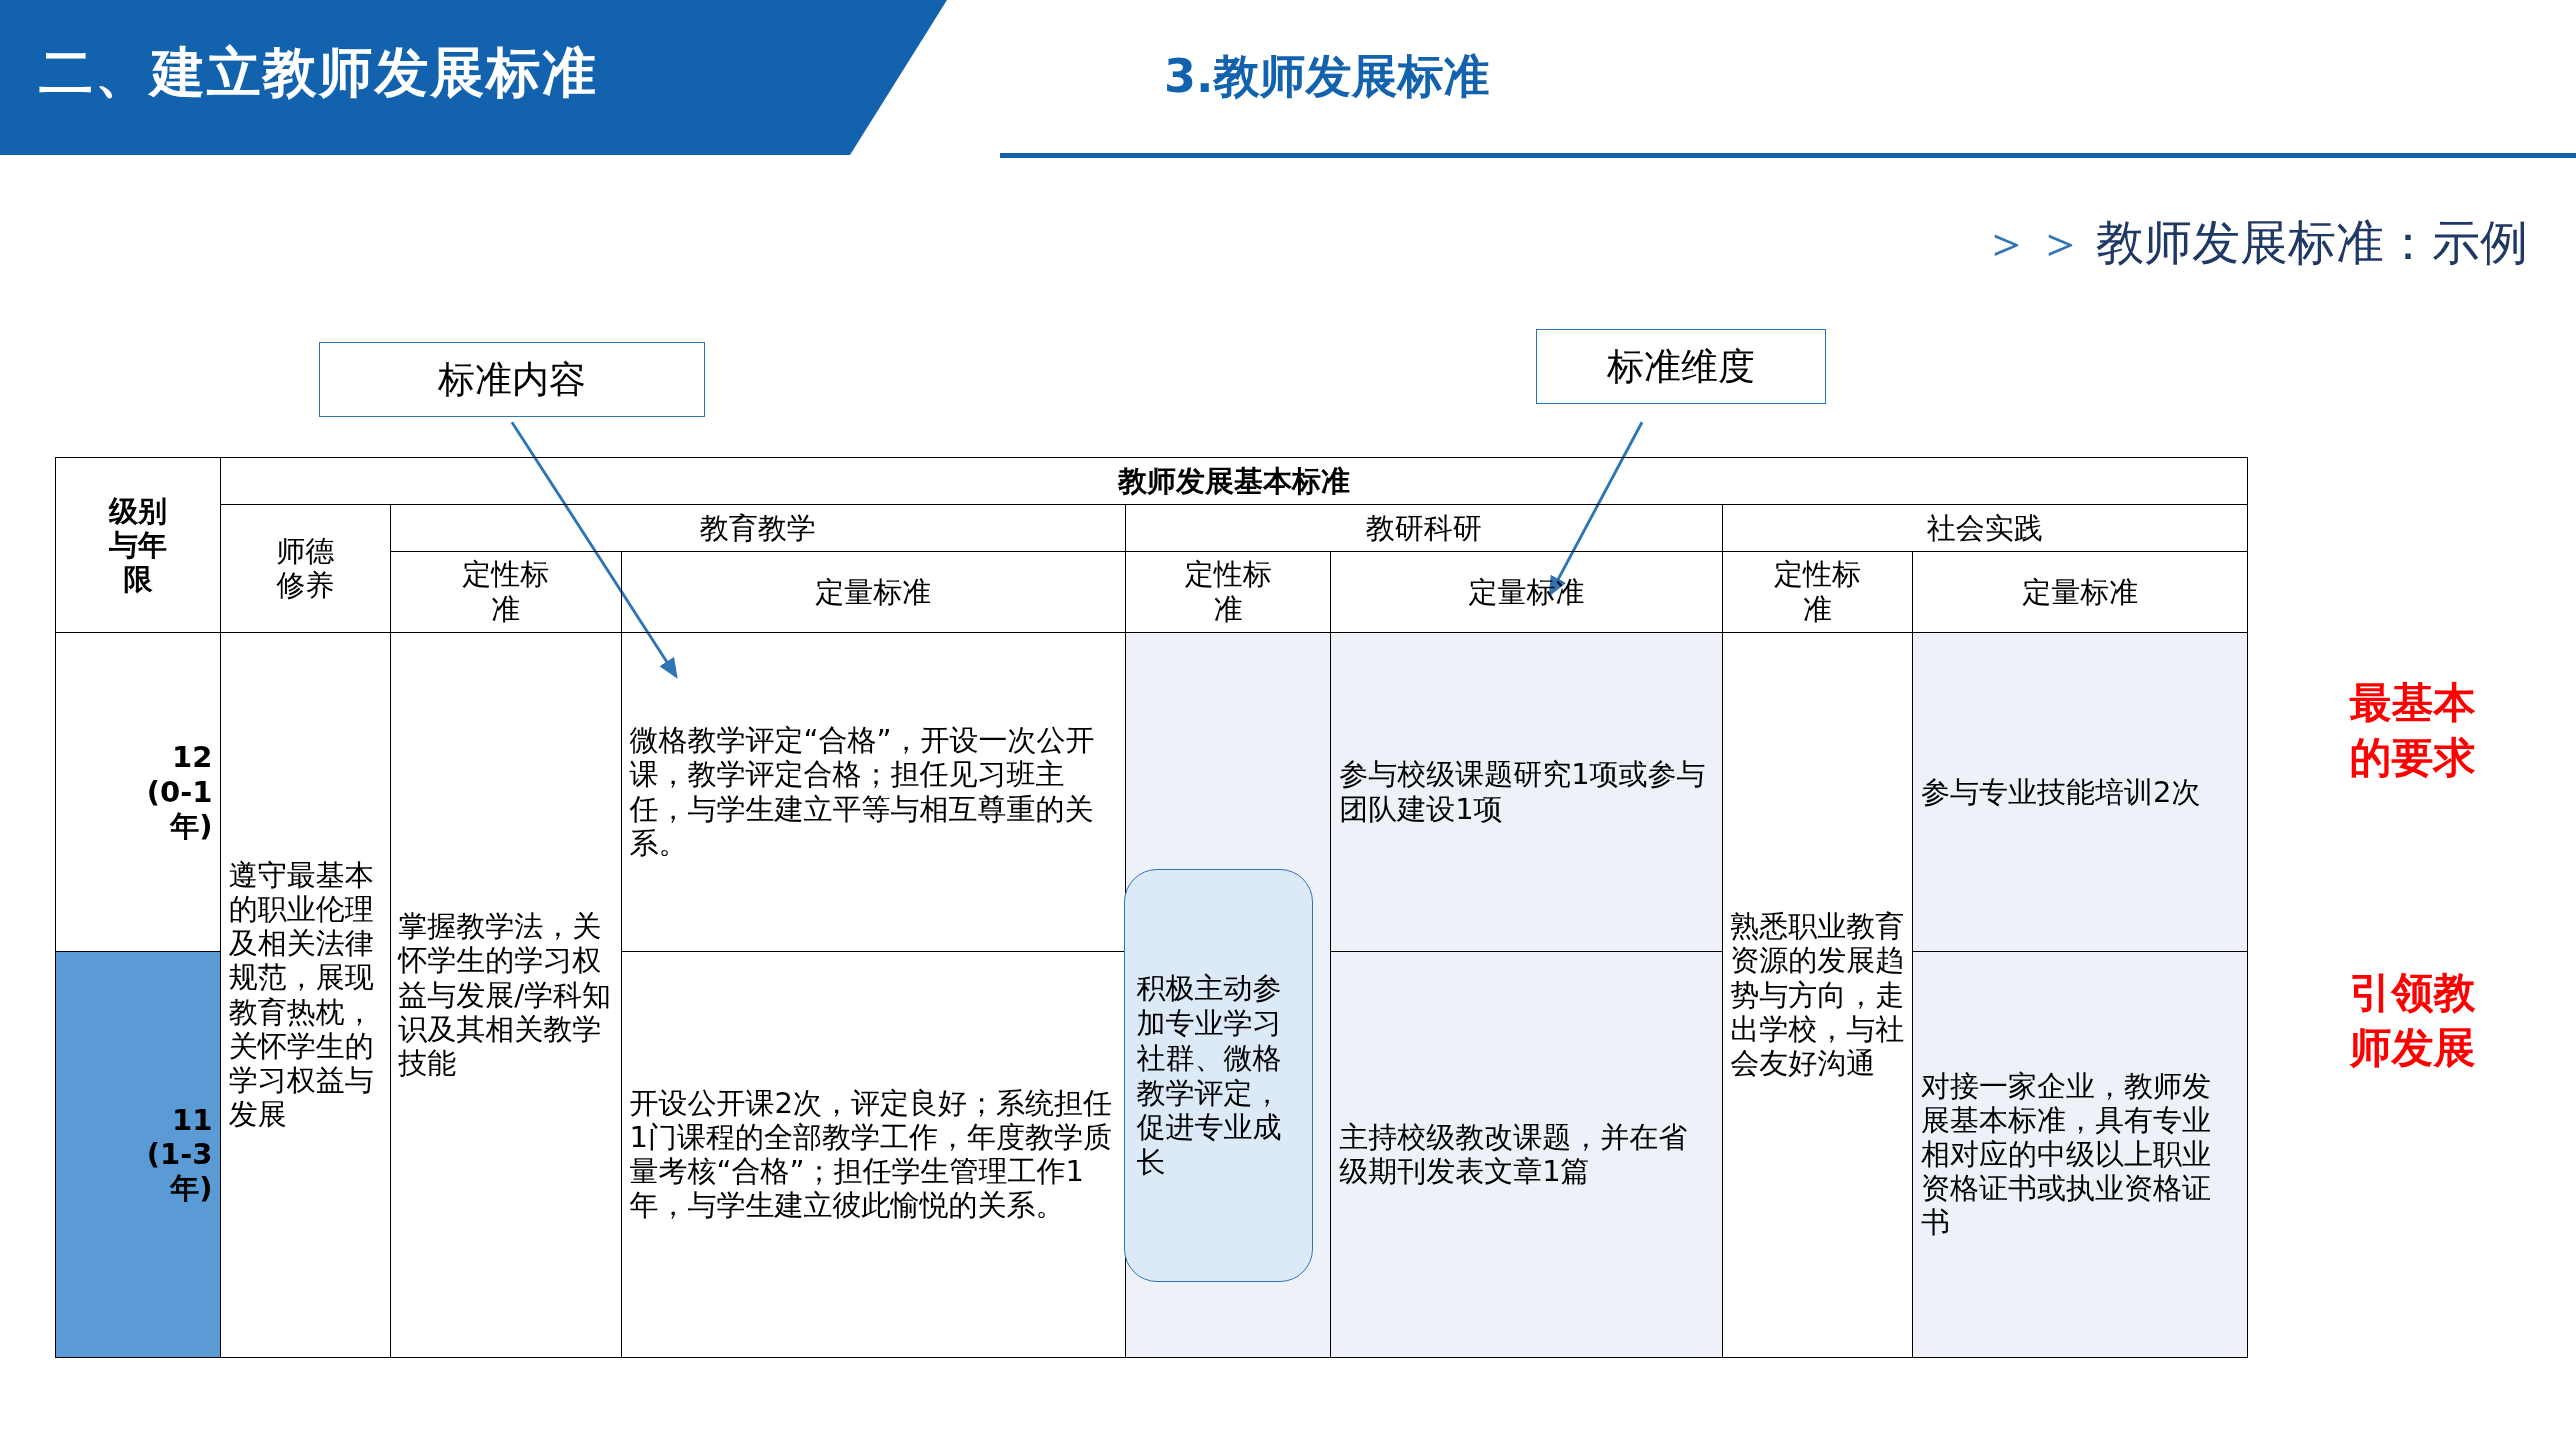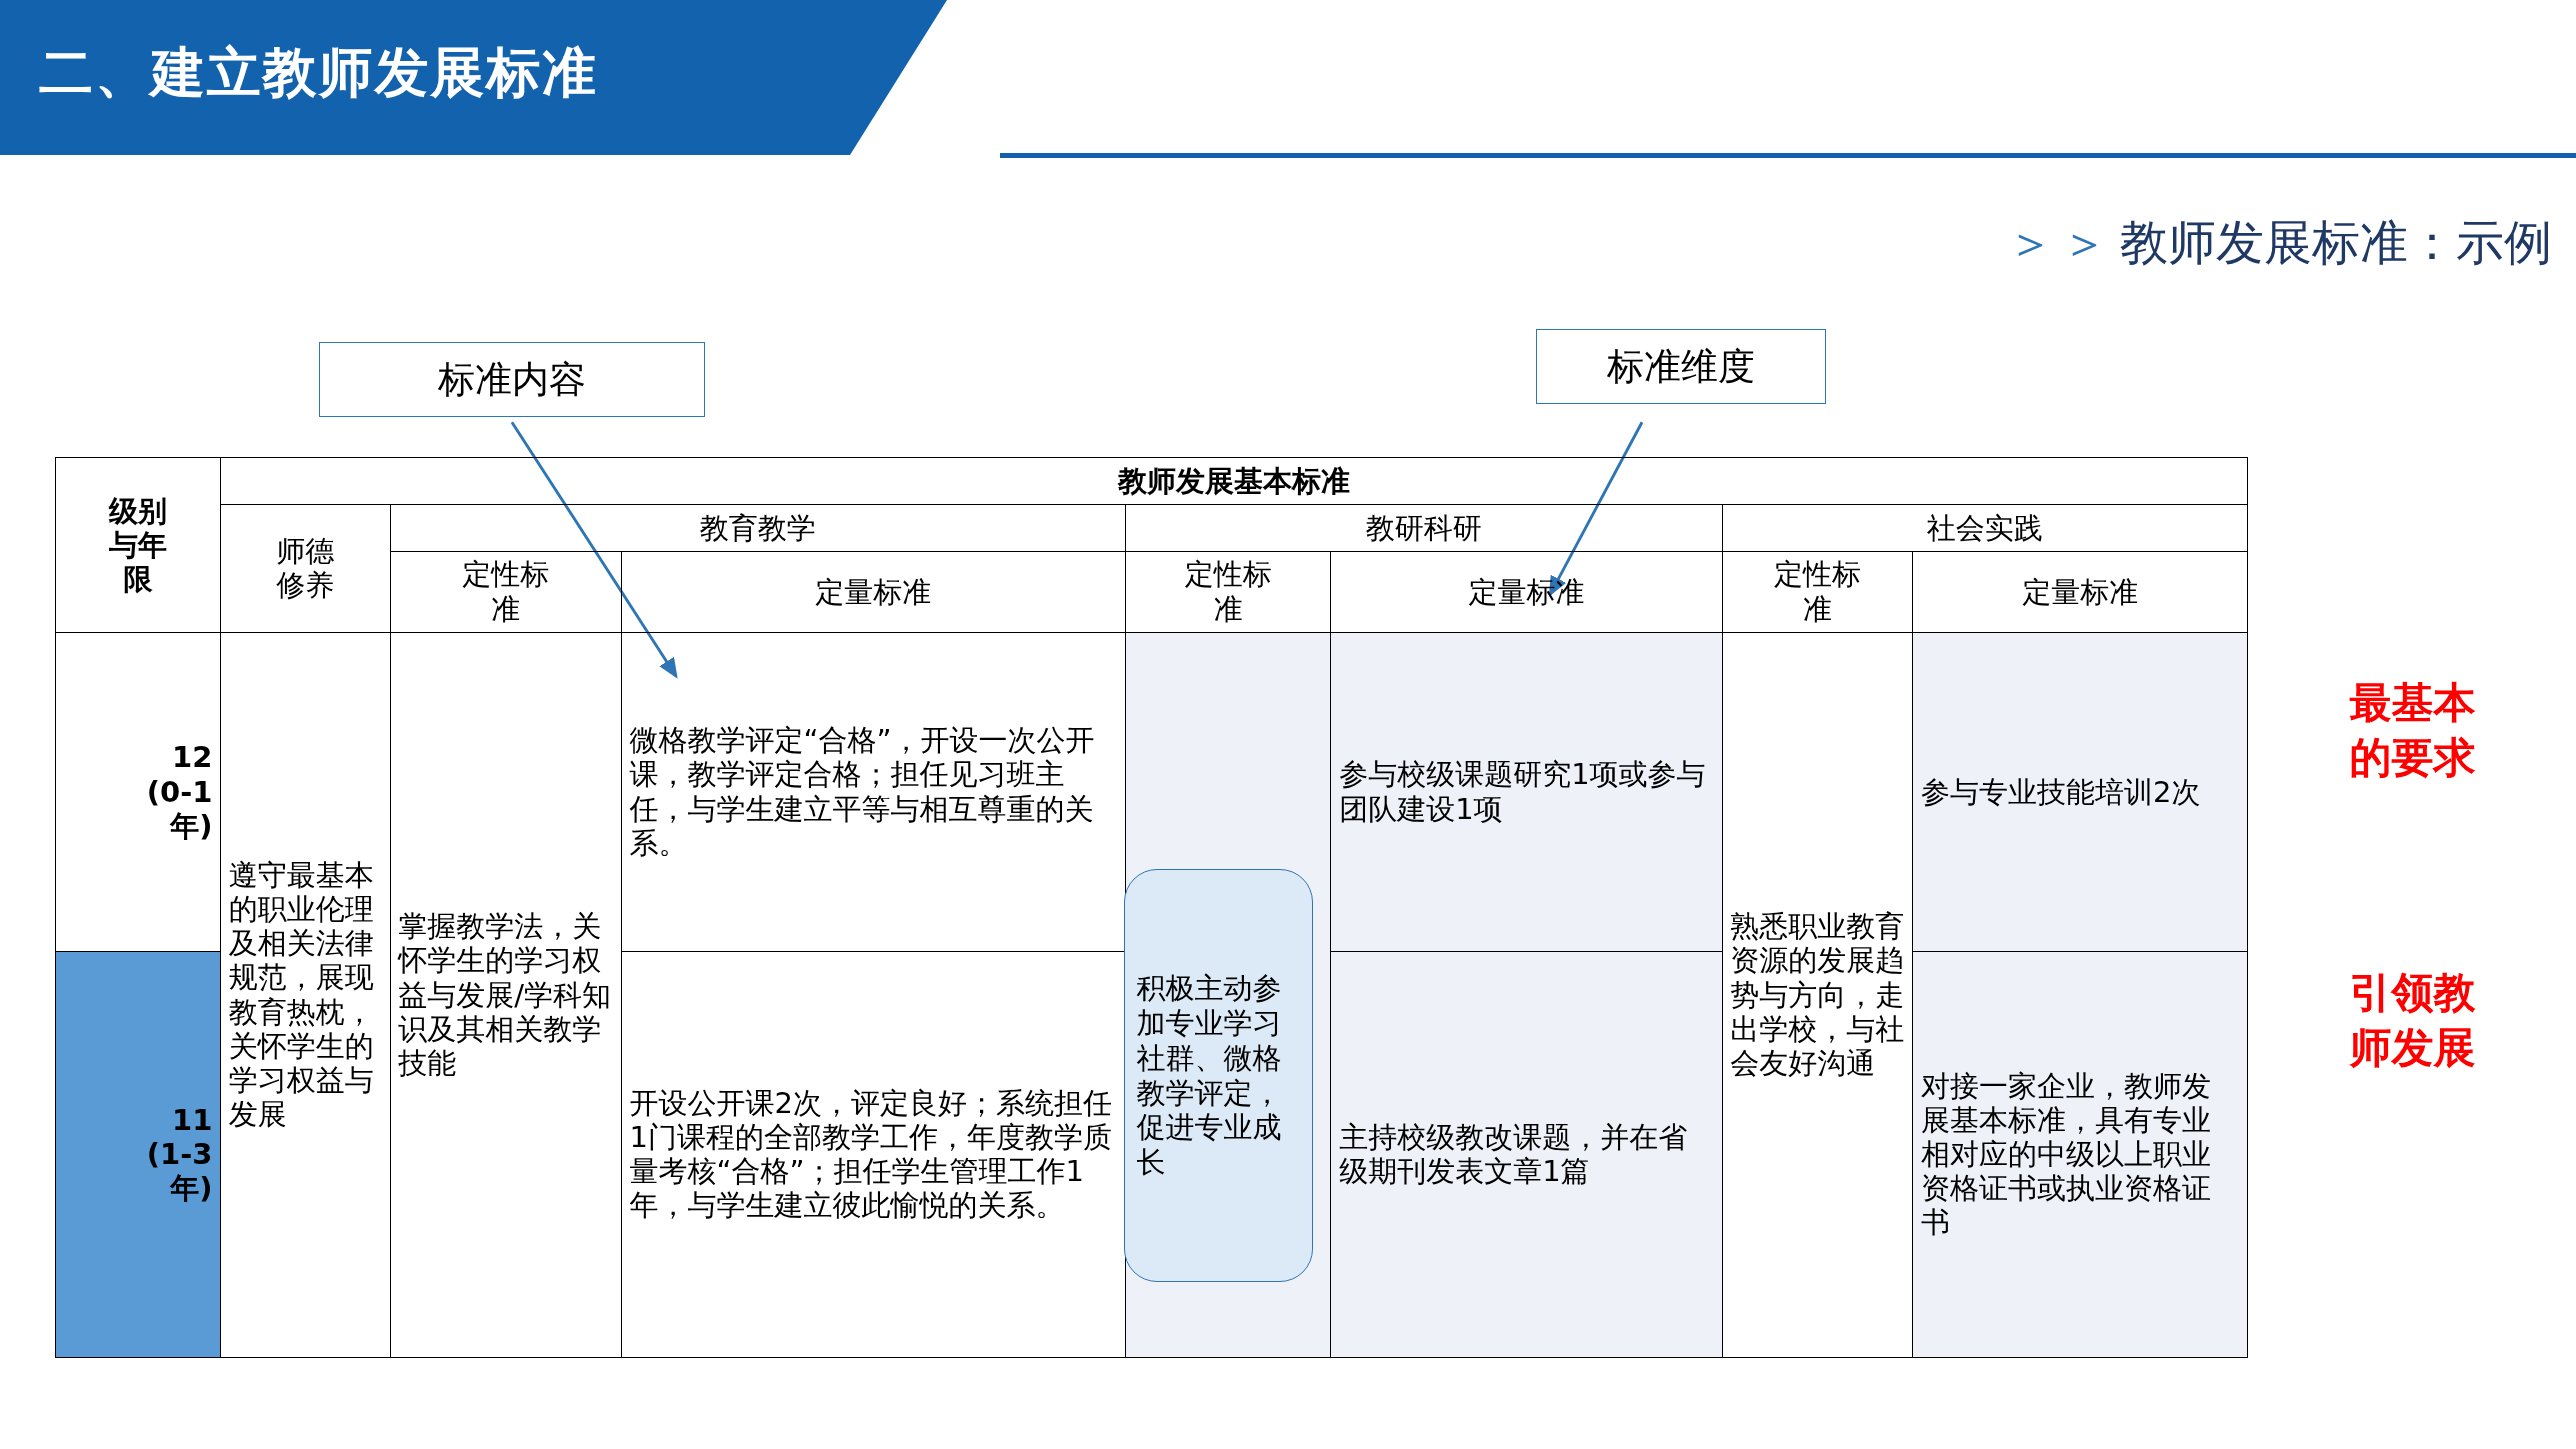--- a/index.html
+++ b/index.html
@@ -56,21 +56,21 @@
     left: 1000px;
     top: 153px;
     width: 1576px;
     height: 4.8px;
     background: #1262ad;
   }
 
   
   .example-title {
     position: absolute;
-    right: 24px;
+    right: 48px;
     top: 211px;
     font-size: 48px;
     color: #1f3864;
     white-space: nowrap;
   }
   .example-title .arrows {
     color: #2e75b6;
     letter-spacing: 5.8px;
     margin-right: 5.8px;
   }
@@ -193,20 +193,21 @@
   }
   #red-note-1 { left: 2287px; top: 676px; width: 251px; }
   #red-note-2 { left: 2287px; top: 966px; width: 251px; }
 </style>
 </head>
 <body>
 
 <div class="header-bar">
   <div class="header-blue"></div>
   <div class="header-title">二、建立教师发展标准</div>
+  <div class="header-sub">3.教师发展标准</div>
   <div class="header-underline"></div>
 </div>
 
 <div class="example-title">
   <span class="arrows">＞＞</span><span>教师发展标准：示例</span>
 </div>
 
 <div class="callout" id="callout-content">标准内容</div>
 <div class="callout" id="callout-dimension">标准维度</div>
 

